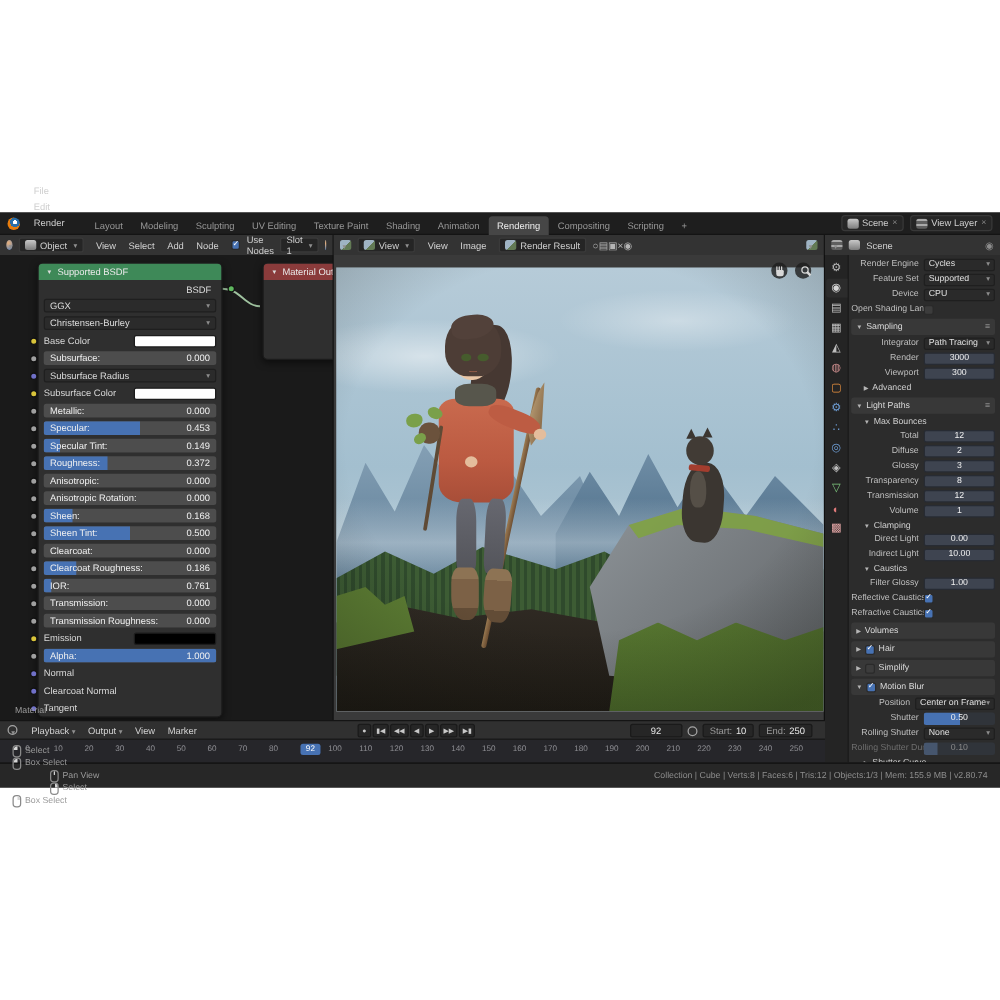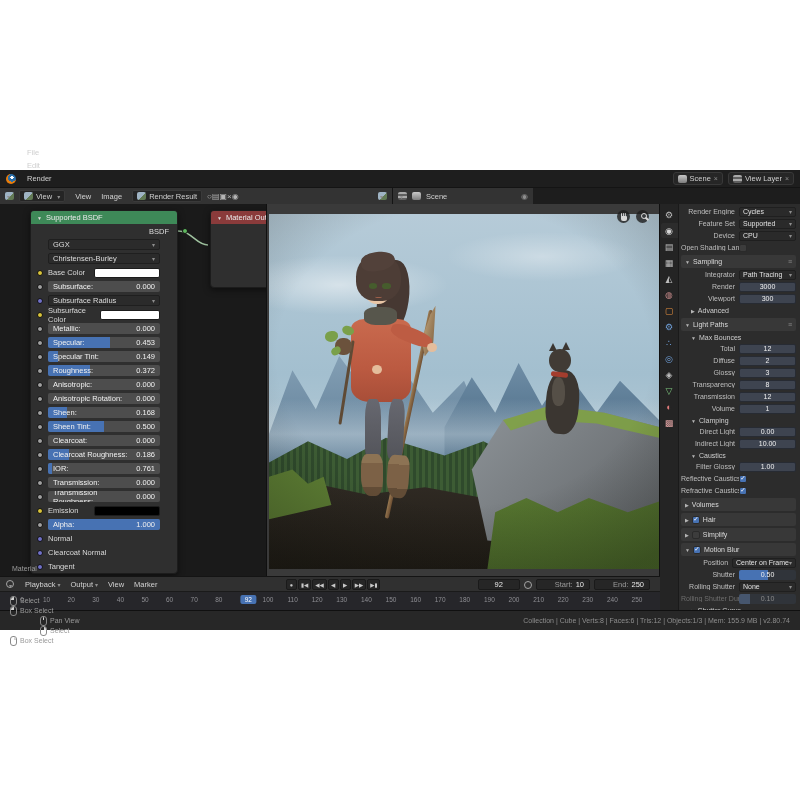--- a/index.html
+++ b/index.html
@@ -56,21 +56,21 @@
     border-radius:4px; box-shadow:0 2px 6px rgba(0,0,0,.5); }
   #pnode { left:30px; top:6px; width:148px; height:364px; }
   #monode { left:210px; top:6px; width:72px; height:78px; }
   .n-head { height:13px; border-radius:3px 3px 0 0; display:flex; align-items:center;
     gap:4px; padding:0 6px; color:#eaeaea; font-size:7.5px; white-space:nowrap; overflow:hidden; }
   .n-head::before { content:"▼"; font-size:5px; color:#dcdcdc; }
   #pnode .n-head { background:#3e8958; }
   #monode .n-head { background:#8a3b3b; }
   .n-out { height:14px; display:flex; align-items:center; justify-content:flex-end;
     padding:0 8px; color:#dddddd; position:relative; }
-  .n-rows { padding:0 17px; }
+  .n-rows { padding:0 4px; }
   .n-row { height:13px; margin-bottom:1px; position:relative; display:flex; align-items:center; }
   .socket { position:absolute; left:-11px; top:50%; margin-top:-3px; width:6px; height:6px;
     border-radius:50%; border:1px solid #111; }
   .socket.right { left:auto; right:-11px; }
   .s-yellow { background:#d9c43a; } .s-gray { background:#a0a0a0; }
   .s-purple { background:#7070c8; } .s-green { background:#5fb85f; }
   .n-dd { flex:1; background:#2b2b2b; border:1px solid #1f1f1f; border-radius:2px;
     height:11px; display:flex; align-items:center; padding:0 4px; color:#dcdcdc; }
   .n-dd::after { content:"▾"; margin-left:auto; color:#8d8d8d; font-size:6px; }
   .n-slider { flex:1; background:#4d4d4d; border-radius:2px; height:11px; position:relative;
@@ -191,21 +191,21 @@
     background:#303030; border-top:1px solid #141414; display:flex; align-items:center;
     gap:6px; padding:0 6px; }
   #transport { position:absolute; left:286px; top:2px; display:flex; gap:1px; }
   .tbtn { min-width:11px; height:11px; background:#262626; border:1px solid #1a1a1a;
     border-radius:2px; color:#c8c8c8; font-size:5.5px; display:flex; align-items:center;
     justify-content:center; padding:0 2px; }
   .tl-fields { position:absolute; right:10px; top:2px; display:flex; gap:4px; align-items:center; }
   .tl-field { background:#262626; border:1px solid #1a1a1a; border-radius:2px; height:11px;
     display:flex; align-items:center; justify-content:center; gap:3px; color:#e8e8e8; padding:0 5px; }
   #frame-field { width:42px; }
-  .tl-field .flabel { color:#9a9a9a;margin-left:13px; }
+  .tl-field .flabel { color:#9a9a9a; }
   #timeline-ruler { position:absolute; left:0; top:421px; width:660px; height:19px;
     background:#26262a; border-top:1px solid #1a1a1a; overflow:hidden; }
   .tick { position:absolute; top:4px; transform:translateX(-50%); color:#8e8e93; font-size:6.5px; }
   #frame-badge { position:absolute; top:3px; transform:translateX(-50%); background:#4772b3;
     color:#fff; font-size:6.5px; padding:1px 4px; border-radius:2px; }
 
   
   #statusbar { position:absolute; left:0; top:440px; width:800px; height:20px;
     background:#272727; border-top:1px solid #101010; display:flex; align-items:center;
     padding:0 10px; color:#9a9a9a; font-size:7px; }
@@ -225,35 +225,62 @@
 
   <div id="topbar">
     <div class="logo"></div>
     <div id="menu-row">
         <div class="menu-item">File</div>
         <div class="menu-item">Edit</div>
         <div class="menu-item">Render</div>
         <div class="menu-item">Window</div>
         <div class="menu-item">Help</div>
       </div>
+    <div id="ws-row">
+        <div class="ws">Layout</div>
+        <div class="ws">Modeling</div>
+        <div class="ws">Sculpting</div>
+        <div class="ws">UV Editing</div>
+        <div class="ws">Texture Paint</div>
+        <div class="ws">Shading</div>
+        <div class="ws">Animation</div>
+        <div class="ws active">Rendering</div>
+        <div class="ws">Compositing</div>
+        <div class="ws">Scripting</div>
+        <div class="ws add">+</div>
+      </div>
     <div class="tb-right">
       <div class="selector">
         <span class="mi mi-cube"></span>
         <span>Scene</span>
         <span class="x">×</span>
       </div>
       <div class="selector">
         <span class="mi mi-layers"></span>
         <span>View Layer</span>
         <span class="x">×</span>
       </div>
     </div>
   </div>
 
   <div id="row2">
+    <div id="shader-header" class="ed-header">
+      <span class="mi mi-sphere chev"></span>
+      <span class="field chev">
+        <span class="mi mi-cube"></span>
+        <span>Object</span>
+      </span>
+      <span id="shader-menus"><span class="menu-item hmenu">View</span><span class="menu-item hmenu">Select</span><span class="menu-item hmenu">Add</span><span class="menu-item hmenu">Node</span></span>
+      <span class="checkbox checked"></span>
+      <span>Use Nodes</span>
+      <span class="field chev">
+        <span>Slot 1</span>
+      </span>
+      <span class="mi mi-sphere"></span>
+    </div>
     <div id="image-header" class="ed-header">
       <span class="mi mi-photo chev"></span>
       <span class="field chev">
         <span class="mi mi-photo"></span>
         <span>View</span>
       </span>
       <span id="image-menus"><span class="menu-item hmenu">View</span><span class="menu-item hmenu">Image</span></span>
       <span class="field">
         <span class="mi mi-photo"></span>
         <span>Render Result</span>

